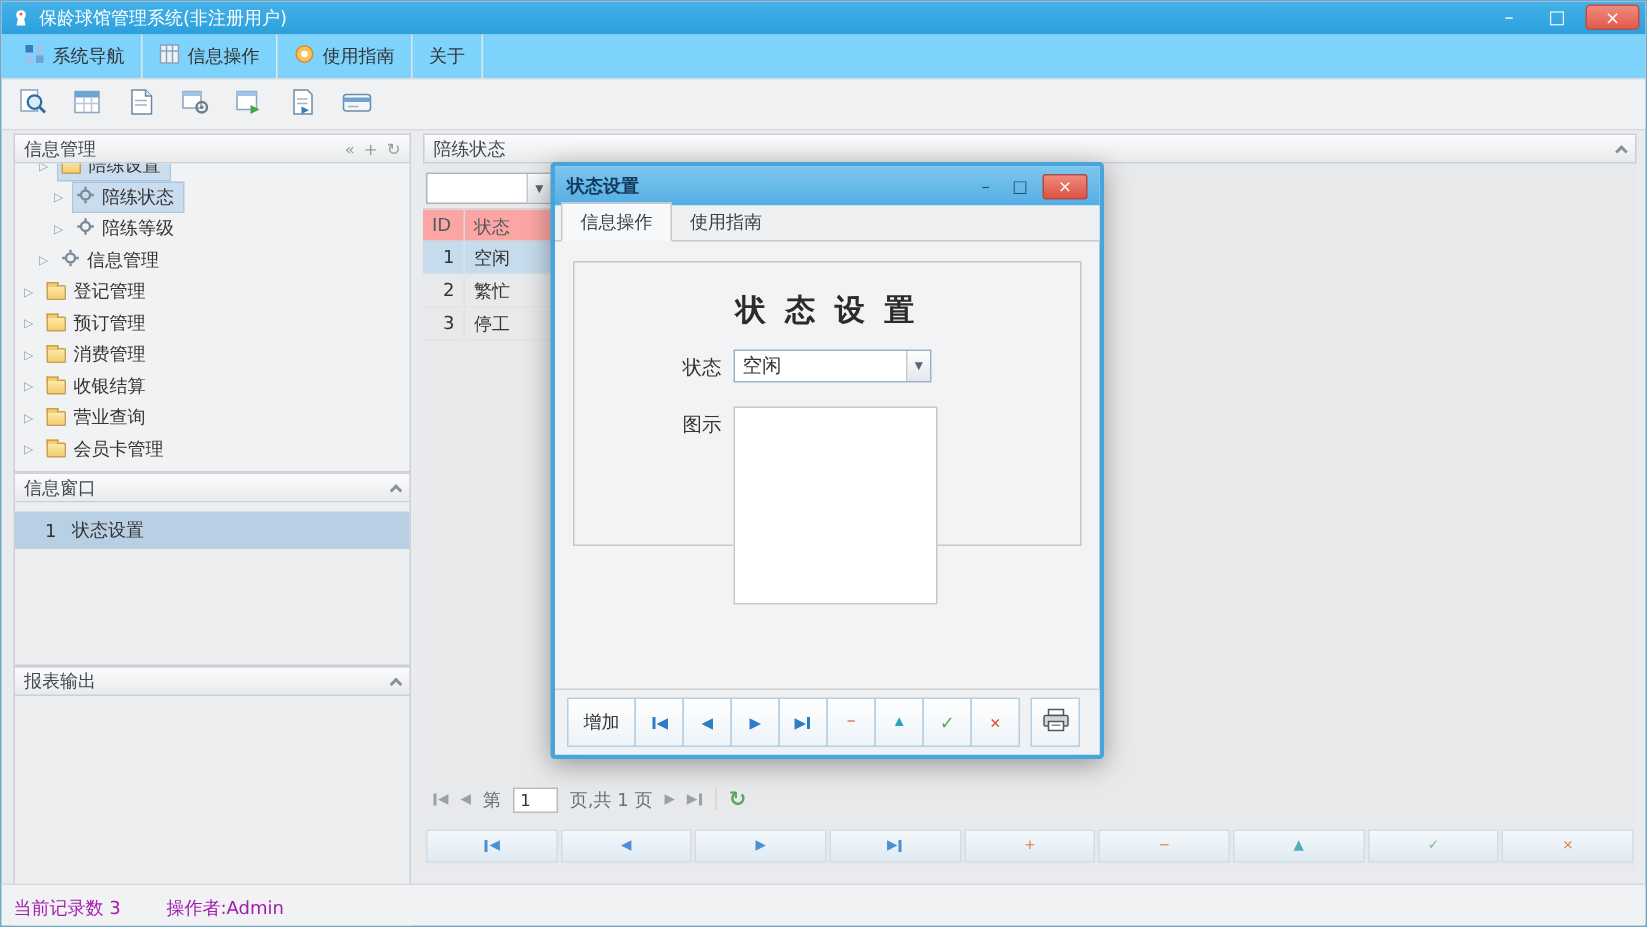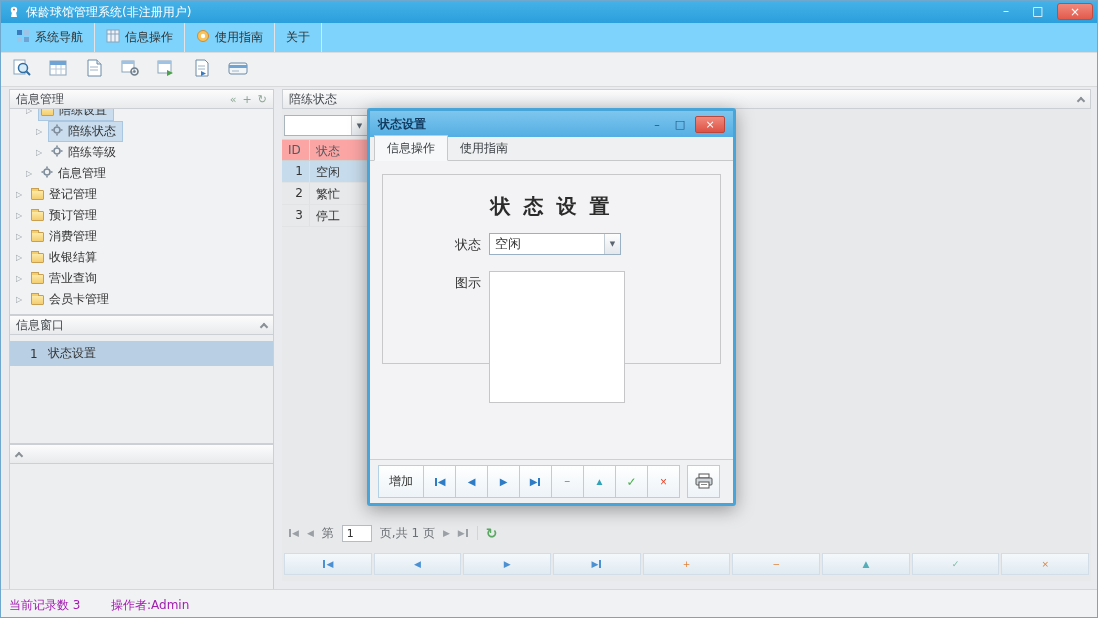--- a/index.html
+++ b/index.html
@@ -328,20 +328,21 @@
       <span class="chev-up"></span>
     </div>
     <div class="iw-body">
       <div class="iw-item">
         <span class="iw-num">1</span>
         <span>状态设置</span>
       </div>
     </div>
 
     <div class="p-header">
+      <span class="ph-label">报表输出</span>
       <span class="chev-up"></span>
     </div>
     <div class="rp-body"></div>
   </div>
 
   <div class="main">
     <div class="p-header m-header">
       <span class="ph-label">陪练状态</span>
       <span class="chev-up"></span>
     </div>

